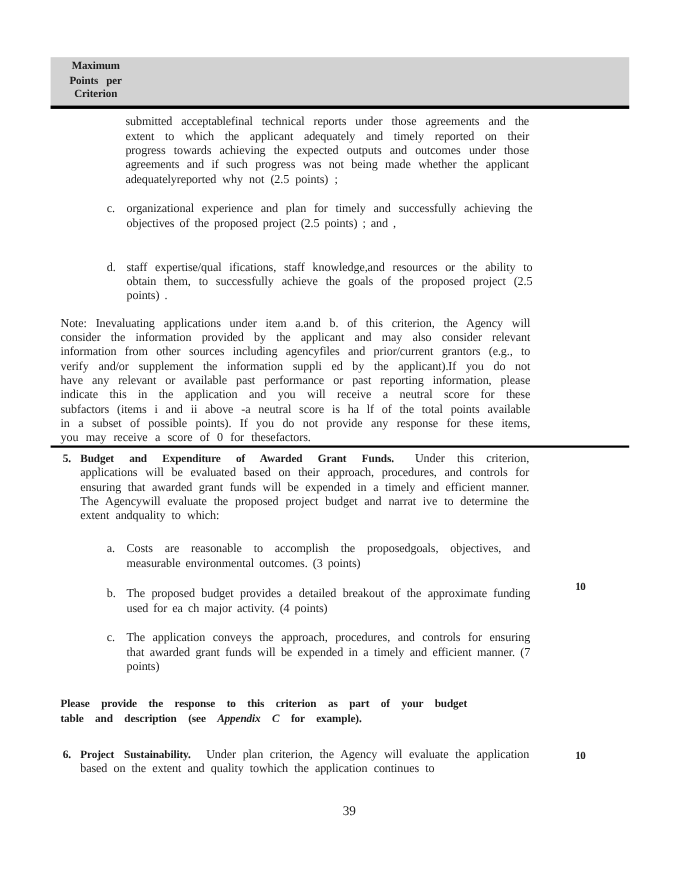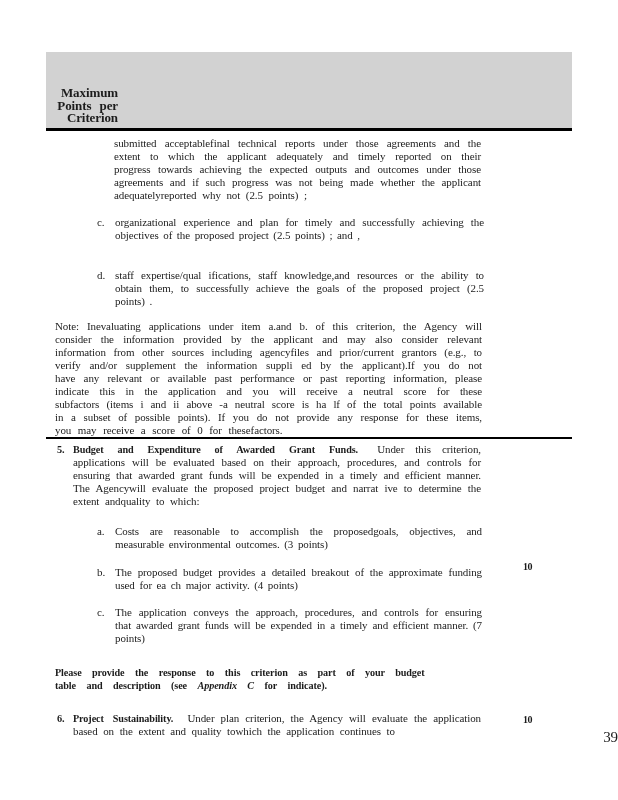--- a/index.html
+++ b/index.html
@@ -31,26 +31,25 @@
     display: flex; align-items: center; justify-content: center;
     text-align: center;
     font-weight: bold;
     font-size: 10.3px;
     word-spacing: 10px;
     padding: 2px 10px;
   }
   .hdr-points {
     width: 76px;
     font-weight: bold;
-    font-size: 13px;
+    font-size: 10px;
     line-height: 12.5px;
     word-spacing: 5px;
     padding: 3px 4px 3px 10px;
-    text-align: right;
-    margin-top: 32px;
+    text-align: center;
   }
 
   .row { display: flex; }
   .cell-main { width: 450px; }
   .cell-points { width: 76px; position: relative; }
 
   .row5 { border-top: 2.5px solid #000; }
 
   p { margin: 0; }
   .justify { text-align: justify; word-spacing: 3px; }
@@ -89,22 +88,22 @@
     font-size: 10px;
     letter-spacing: -0.5px;
   }
   .pts-mid { top: 50%; transform: translateY(-50%); }
   .pts-top { top: 20px; }
 
   .page-num {
     position: absolute;
     top: 731px;
     left: 17px; right: 0;
-    text-align: right;
-    font-size: 15px;
+    text-align: center;
+    font-size: 12px;
   }
 </style>
 </head>
 <body>
 
 <div class="page">
 
   <div class="tbl">
 
     <div class="header-row">
@@ -145,21 +144,21 @@
           <div class="subitem" style="margin-top:15px;">
             <span class="marker">b.</span>
             <span class="sub-text">The proposed budget provides a detailed breakout of the approximate funding used for ea ch major activity. (4 points)</span>
           </div>
           <div class="subitem">
             <span class="marker">c.</span>
             <span class="sub-text">The application conveys the approach, procedures, and controls for ensuring that awarded grant funds will be expended in a timely and efficient manner. (7 points)</span>
           </div>
         </div>
 
-        <p class="bold-note"><span>Please provide the response to this criterion as part of your budget table and description (see </span><i>Appendix C</i><span> for indicate).</span></p>
+        <p class="bold-note"><span>Please provide the response to this criterion as part of your budget table and description (see </span><i>Appendix C</i><span> for example).</span></p>
       </div>
       <div class="cell-points">
         <span class="pts pts-mid">10</span>
       </div>
     </div>
 
     <div class="row row6">
       <div class="cell-main">
         <div class="crit crit6">
           <span class="crit-num">6.</span>

